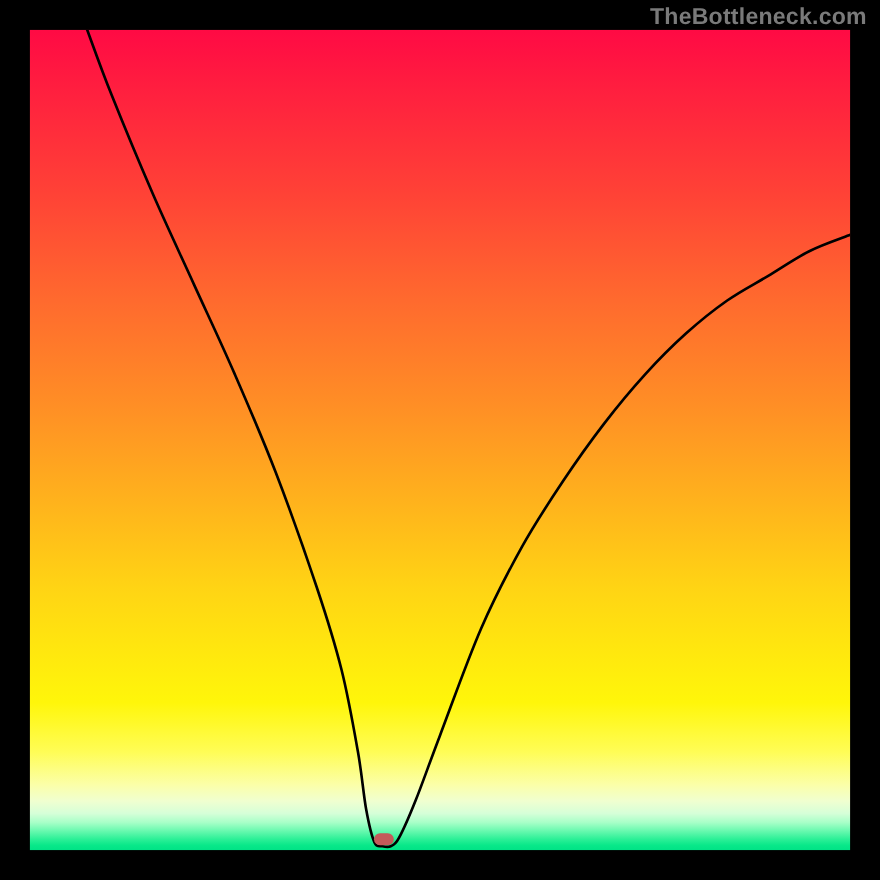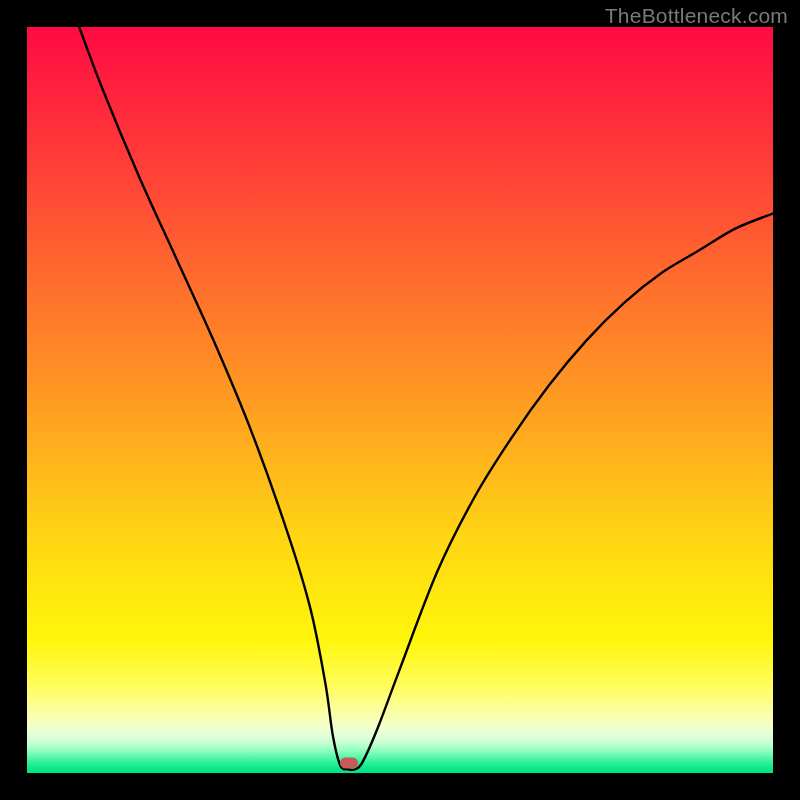--- a/index.html
+++ b/index.html
@@ -16,21 +16,21 @@
     width: 800px;
     height: 800px;
     background: #000;
   }
   .watermark {
     position: absolute;
     top: 4px;
     right: 12px;
     color: #7a7a7a;
     font-size: 21px;
-    font-weight: 400;
+    font-weight: 700;
     letter-spacing: 0.2px;
     z-index: 5;
   }
   .plot-area {
     position: absolute;
     left: 27px;
     top: 27px;
     width: 746px;
     height: 746px;
     overflow: hidden;

